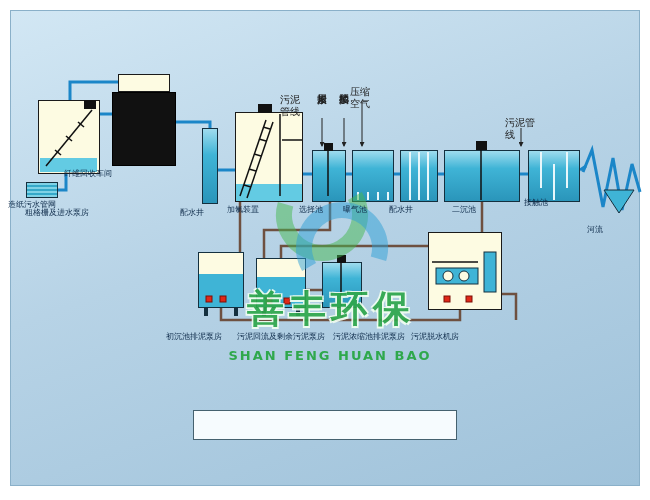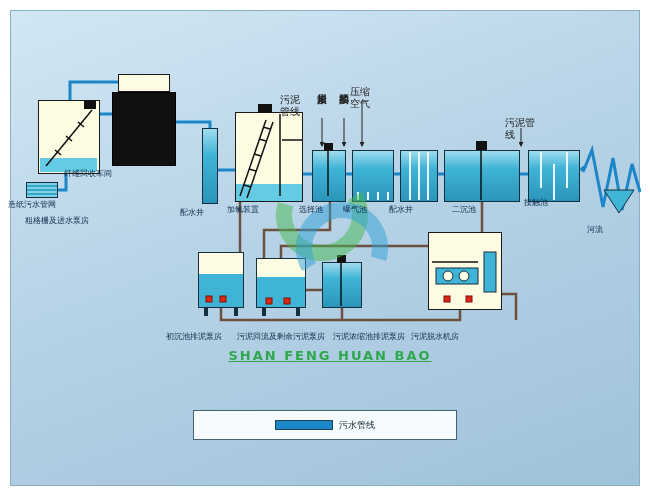--- a/index.html
+++ b/index.html
@@ -44,21 +44,21 @@
   .vtext{writing-mode:vertical-rl;}
   .watermark{position:absolute;z-index:4;pointer-events:none;}
   .brand-cn{
     position:absolute;z-index:4;left:228px;top:284px;width:206px;text-align:center;
     font-size:37px;font-weight:bold;letter-spacing:5px;color:var(--brand-green,#2fa84c);
     text-shadow:-1.5px -1.5px 0 #f2fff2,1.5px -1.5px 0 #f2fff2,-1.5px 1.5px 0 #f2fff2,1.5px 1.5px 0 #f2fff2;
     opacity:.92;
   }
   .brand-en{
     position:absolute;z-index:4;left:215px;top:348px;width:230px;text-align:center;
-    font-size:13px;font-weight:bold;letter-spacing:2px;color:var(--brand-green,#2fa84c);text-decoration:underline;
+    font-size:13px;font-weight:bold;letter-spacing:2px;color:var(--brand-green,#2fa84c);
   }
   .legend{
     position:absolute;z-index:6;left:193px;top:410px;width:262px;height:28px;
     background:#f6fbfe;border:1px solid #45616f;
     display:flex;align-items:center;justify-content:center;gap:14px;
   }
   .legend-item{display:flex;align-items:center;gap:6px;}
   .swatch{width:56px;height:8px;border:1px solid #23404d;}
   .sw-sewage{background:var(--sewage-line,#1b86c8);}
   .sw-sludge{background:var(--sludge-line,#6e5040);}
@@ -200,24 +200,25 @@
         <rect x="234" y="308" width="4" height="8" fill="#14303f"></rect>
         <rect x="262" y="308" width="4" height="8" fill="#14303f"></rect>
         <rect x="296" y="308" width="4" height="8" fill="#14303f"></rect>
       </g>
     </svg>
 
     <svg class="layer watermark" width="650" height="500" viewBox="0 0 650 500">
       <circle cx="322" cy="215" r="38" stroke="#45b84f" stroke-width="16" fill="none" stroke-dasharray="150 90" transform="rotate(-30 322 215)" opacity="0.5"></circle>
       <circle cx="342" cy="248" r="38" stroke="#2e9fd6" stroke-width="16" fill="none" stroke-dasharray="150 90" transform="rotate(150 342 248)" opacity="0.5"></circle>
     </svg>
+    <div class="brand-cn">善丰环保</div>
     <div class="brand-en">SHAN FENG HUAN BAO</div>
 
     <div class="label" style="left:8px;top:200px;width:90px">造纸污水管网</div>
-    <div class="label" style="left:25px;top:216px;width:120px">粗格栅及进水泵房</div>
+    <div class="label" style="left:25px;top:208px;width:120px">粗格栅及进水泵房</div>
     <div class="label" style="left:64px;top:169px;width:100px">纤维回收车间</div>
     <div class="label" style="left:180px;top:208px;width:60px">配水井</div>
     <div class="label" style="left:227px;top:205px;width:80px">加氯装置</div>
     <div class="label" style="left:299px;top:205px;width:60px">选择池</div>
     <div class="label" style="left:343px;top:205px;width:60px">曝气池</div>
     <div class="label" style="left:389px;top:205px;width:60px">配水井</div>
     <div class="label" style="left:452px;top:205px;width:60px">二沉池</div>
     <div class="label" style="left:524px;top:198px;width:60px">接触池</div>
     <div class="label" style="left:587px;top:225px;width:50px">河流</div>
     <div class="label" style="left:166px;top:332px;width:110px">初沉池排泥泵房</div>
@@ -225,20 +226,16 @@
     <div class="label" style="left:333px;top:332px;width:110px">污泥浓缩池排泥泵房</div>
     <div class="label" style="left:411px;top:332px;width:110px">污泥脱水机房</div>
 
     <div class="ann" style="left:280px;top:94px;width:26px">污泥管线</div>
     <div class="ann vtext" style="left:316px;top:86px;height:32px">尿素投加</div>
     <div class="ann vtext" style="left:338px;top:86px;height:32px">磷肥投加</div>
     <div class="ann" style="left:350px;top:86px;width:28px">压缩空气</div>
     <div class="ann" style="left:505px;top:117px;width:34px">污泥管线</div>
 
     <div class="legend">
-      <div class="legend-item">
-        <span class="swatch sw-sewage"></span>
-        <span class="legend-label">污水管线</span>
-      </div>
     </div>
 
   </div>
 </div>
 
 </body></html>

